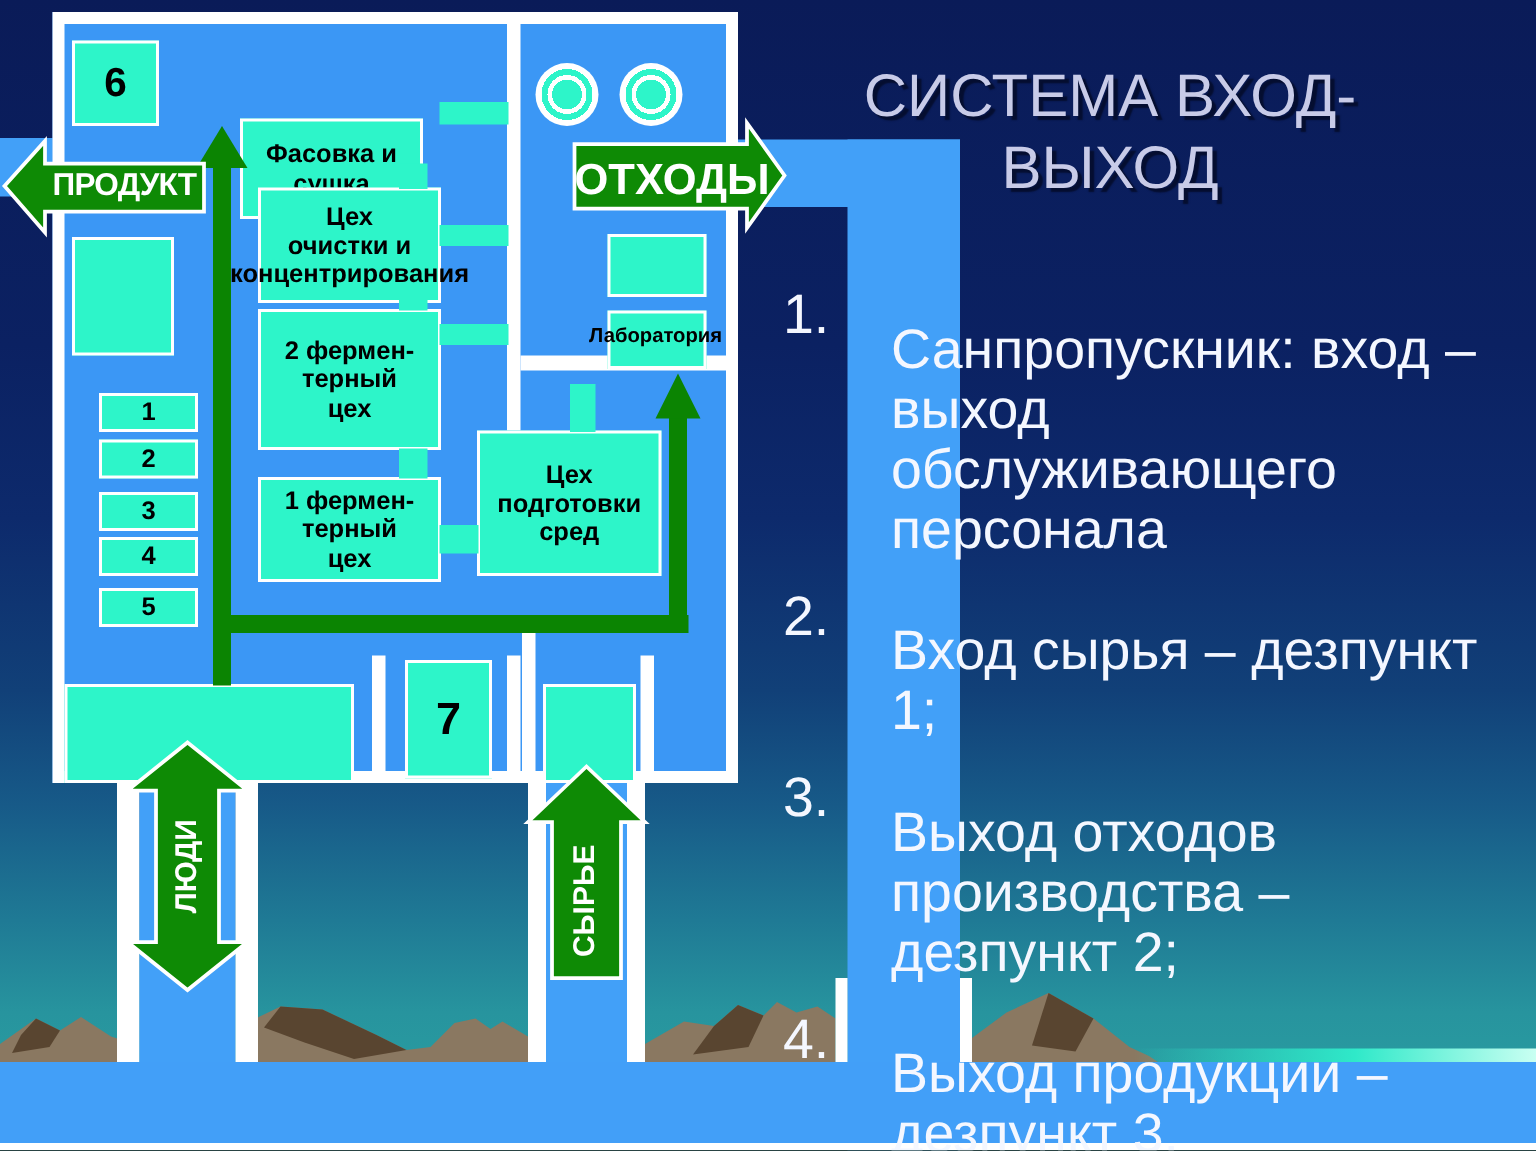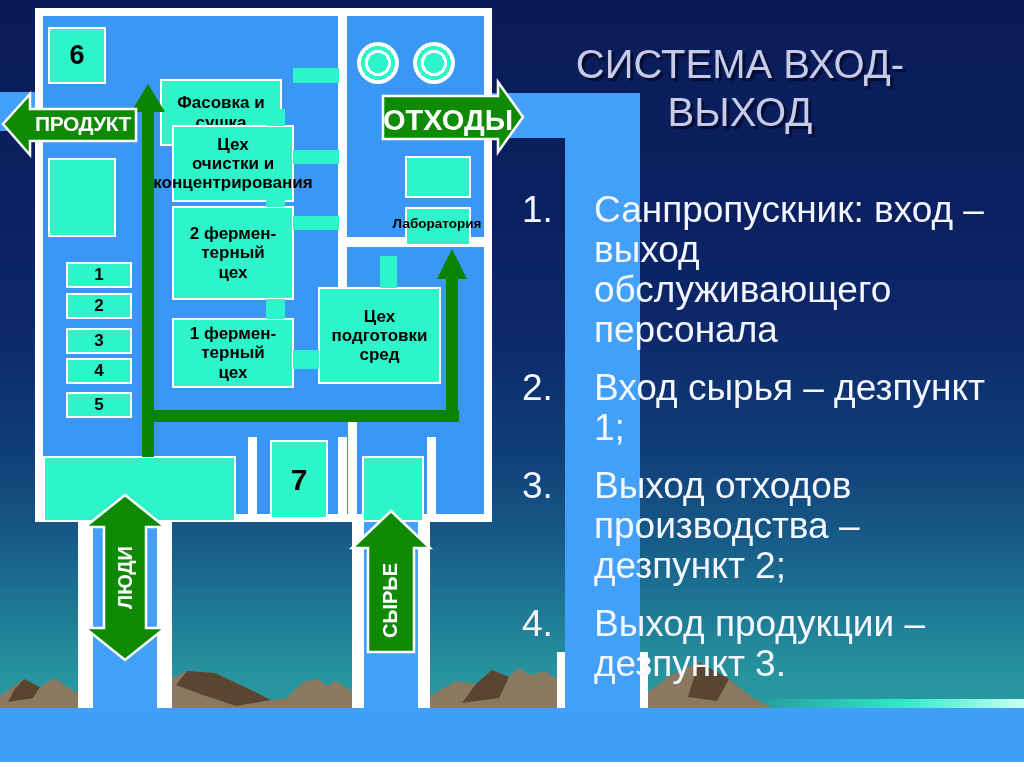--- a/index.html
+++ b/index.html
@@ -23,21 +23,21 @@
   #arrows-svg{position:absolute;left:0;top:0;z-index:7;pointer-events:none;}
   .arrowlab{position:absolute;z-index:8;color:#FFF;font-weight:bold;text-align:center;}
   .vlabel{display:flex;align-items:center;justify-content:center;}
   .vlabel>span{transform:rotate(-90deg);white-space:nowrap;}
   #title{position:absolute;left:540px;top:40px;width:400px;z-index:8;text-align:center;
     color:#C8CBE8;font-weight:normal;font-size:40px;line-height:48px;
     text-shadow:3px 3px 1px #050E30;}
   #list{position:absolute;left:522px;top:190px;width:482px;z-index:8;color:#F4F7FF;}
   .litem{display:flex;margin-bottom:18px;font-size:37px;line-height:1.08;}
   .litem .num{width:72px;flex:0 0 72px;}
-  .litem .txt{flex:1;}
+  .litem .txt{flex:1;margin-top:23px;}
   #bstrip{position:absolute;left:0;top:708px;width:1024px;height:54px;background:#429FF8;z-index:3;}
   #bwhite{position:absolute;left:0;top:762px;width:1024px;height:5px;background:#FFF;z-index:3;}
   #glow{position:absolute;left:756px;top:699px;width:268px;height:9px;z-index:3;
     background:linear-gradient(to right,rgba(47,233,201,0),#2FE9C9 55%,#C9FFF2 100%);}
   #dbox{position:absolute;left:35px;top:8px;width:457px;height:514px;box-sizing:border-box;
     border:8px solid #FFF;background:#3B97F5;z-index:4;}
   #lablabel{position:absolute;left:372px;top:216px;width:130px;z-index:8;text-align:center;
     color:#000;font-weight:bold;font-size:13.5px;white-space:nowrap;}
 </style>
 </head>

